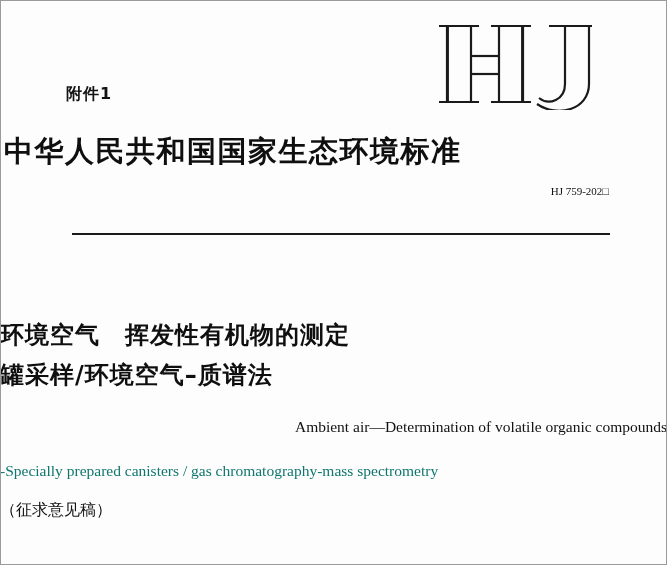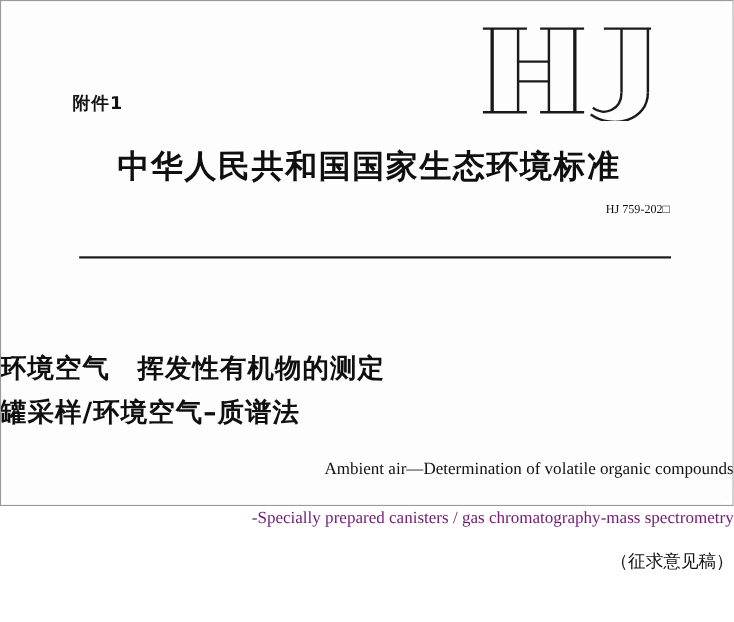--- a/index.html
+++ b/index.html
@@ -10,24 +10,23 @@
   body {
     width: 667px;
     height: 565px;
     font-family: "Liberation Serif", serif;
     color: #111;
     overflow: hidden;
   }
   .page {
     position: relative;
     width: 667px;
-    height: 460px;
+    height: 565px;
     background: #fdfdfd;
     box-sizing: border-box;
-    border-radius: 17px;
   }
   
   .page::after {
     content: "";
     position: absolute;
     left: 0; top: 0; right: 0; bottom: 0;
     border: 1px solid #9a9a9a;
     pointer-events: none;
   }
 
@@ -50,21 +49,21 @@
     width: 155px;
     height: 92px;
   }
   .hj-logo svg { display: block; width: 100%; height: 100%; }
 
   .std-title {
     position: absolute;
     left: 4px;
     right: 0;
     top: 132px;
-    text-align: center;
+    text-align: left;
     font-family: "DejaVu Sans", sans-serif;
     font-weight: 700;
     font-size: 29px;
     letter-spacing: 1.5px;
     color: #0f0f0f;
   }
 
   .code-block {
     position: absolute;
     right: 58px;
@@ -105,31 +104,31 @@
     top: 418px;
     text-align: right;
     font-family: "Liberation Serif", serif;
     font-size: 15.5px;
     color: #111;
   }
   .en-subtitle {
     position: absolute;
     left: 0; right: 0;
     top: 462px;
-    text-align: right;
+    text-align: left;
     font-family: "Liberation Serif", serif;
     font-size: 15.5px;
-    color: #701a75;
+    color: #0f766e;
   }
 
   .draft-note {
     position: absolute;
     left: 0; right: 0;
     top: 500px;
-    text-align: right;
+    text-align: left;
     font-family: "DejaVu Sans", sans-serif;
     font-size: 16px;
     color: #111;
   }
 </style>
 </head>
 <body>
 
 <div class="page">
 

